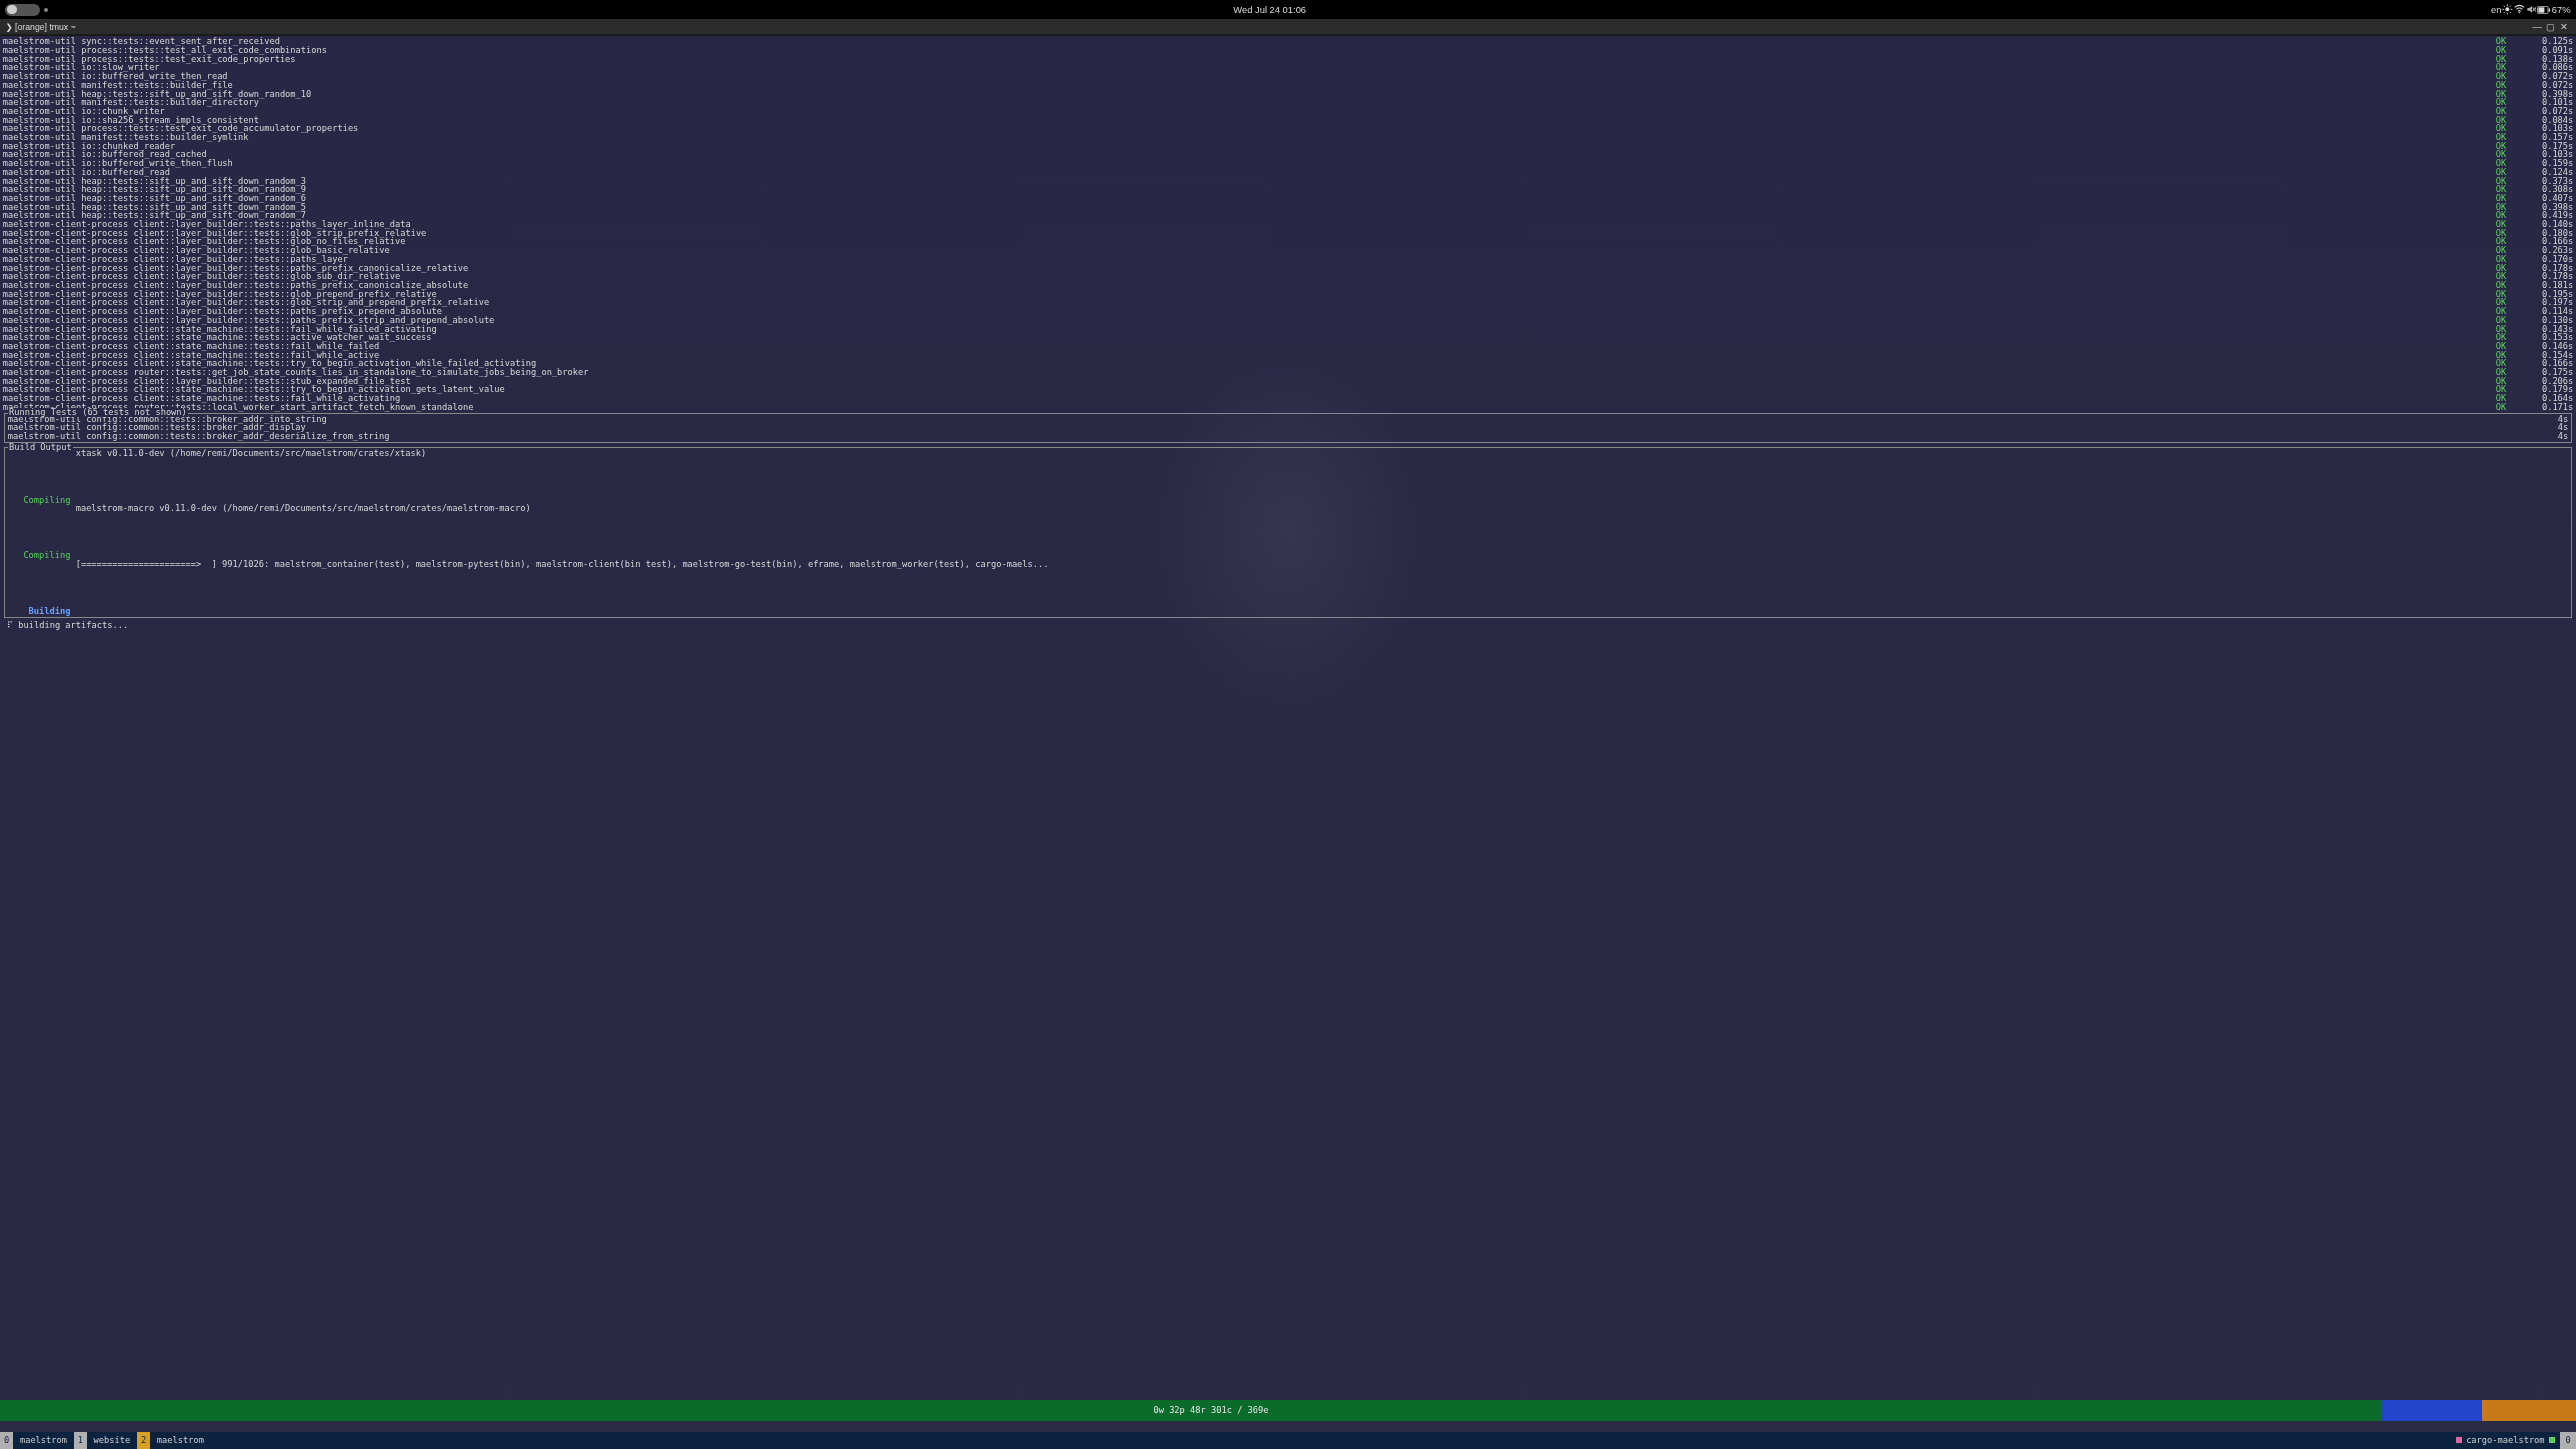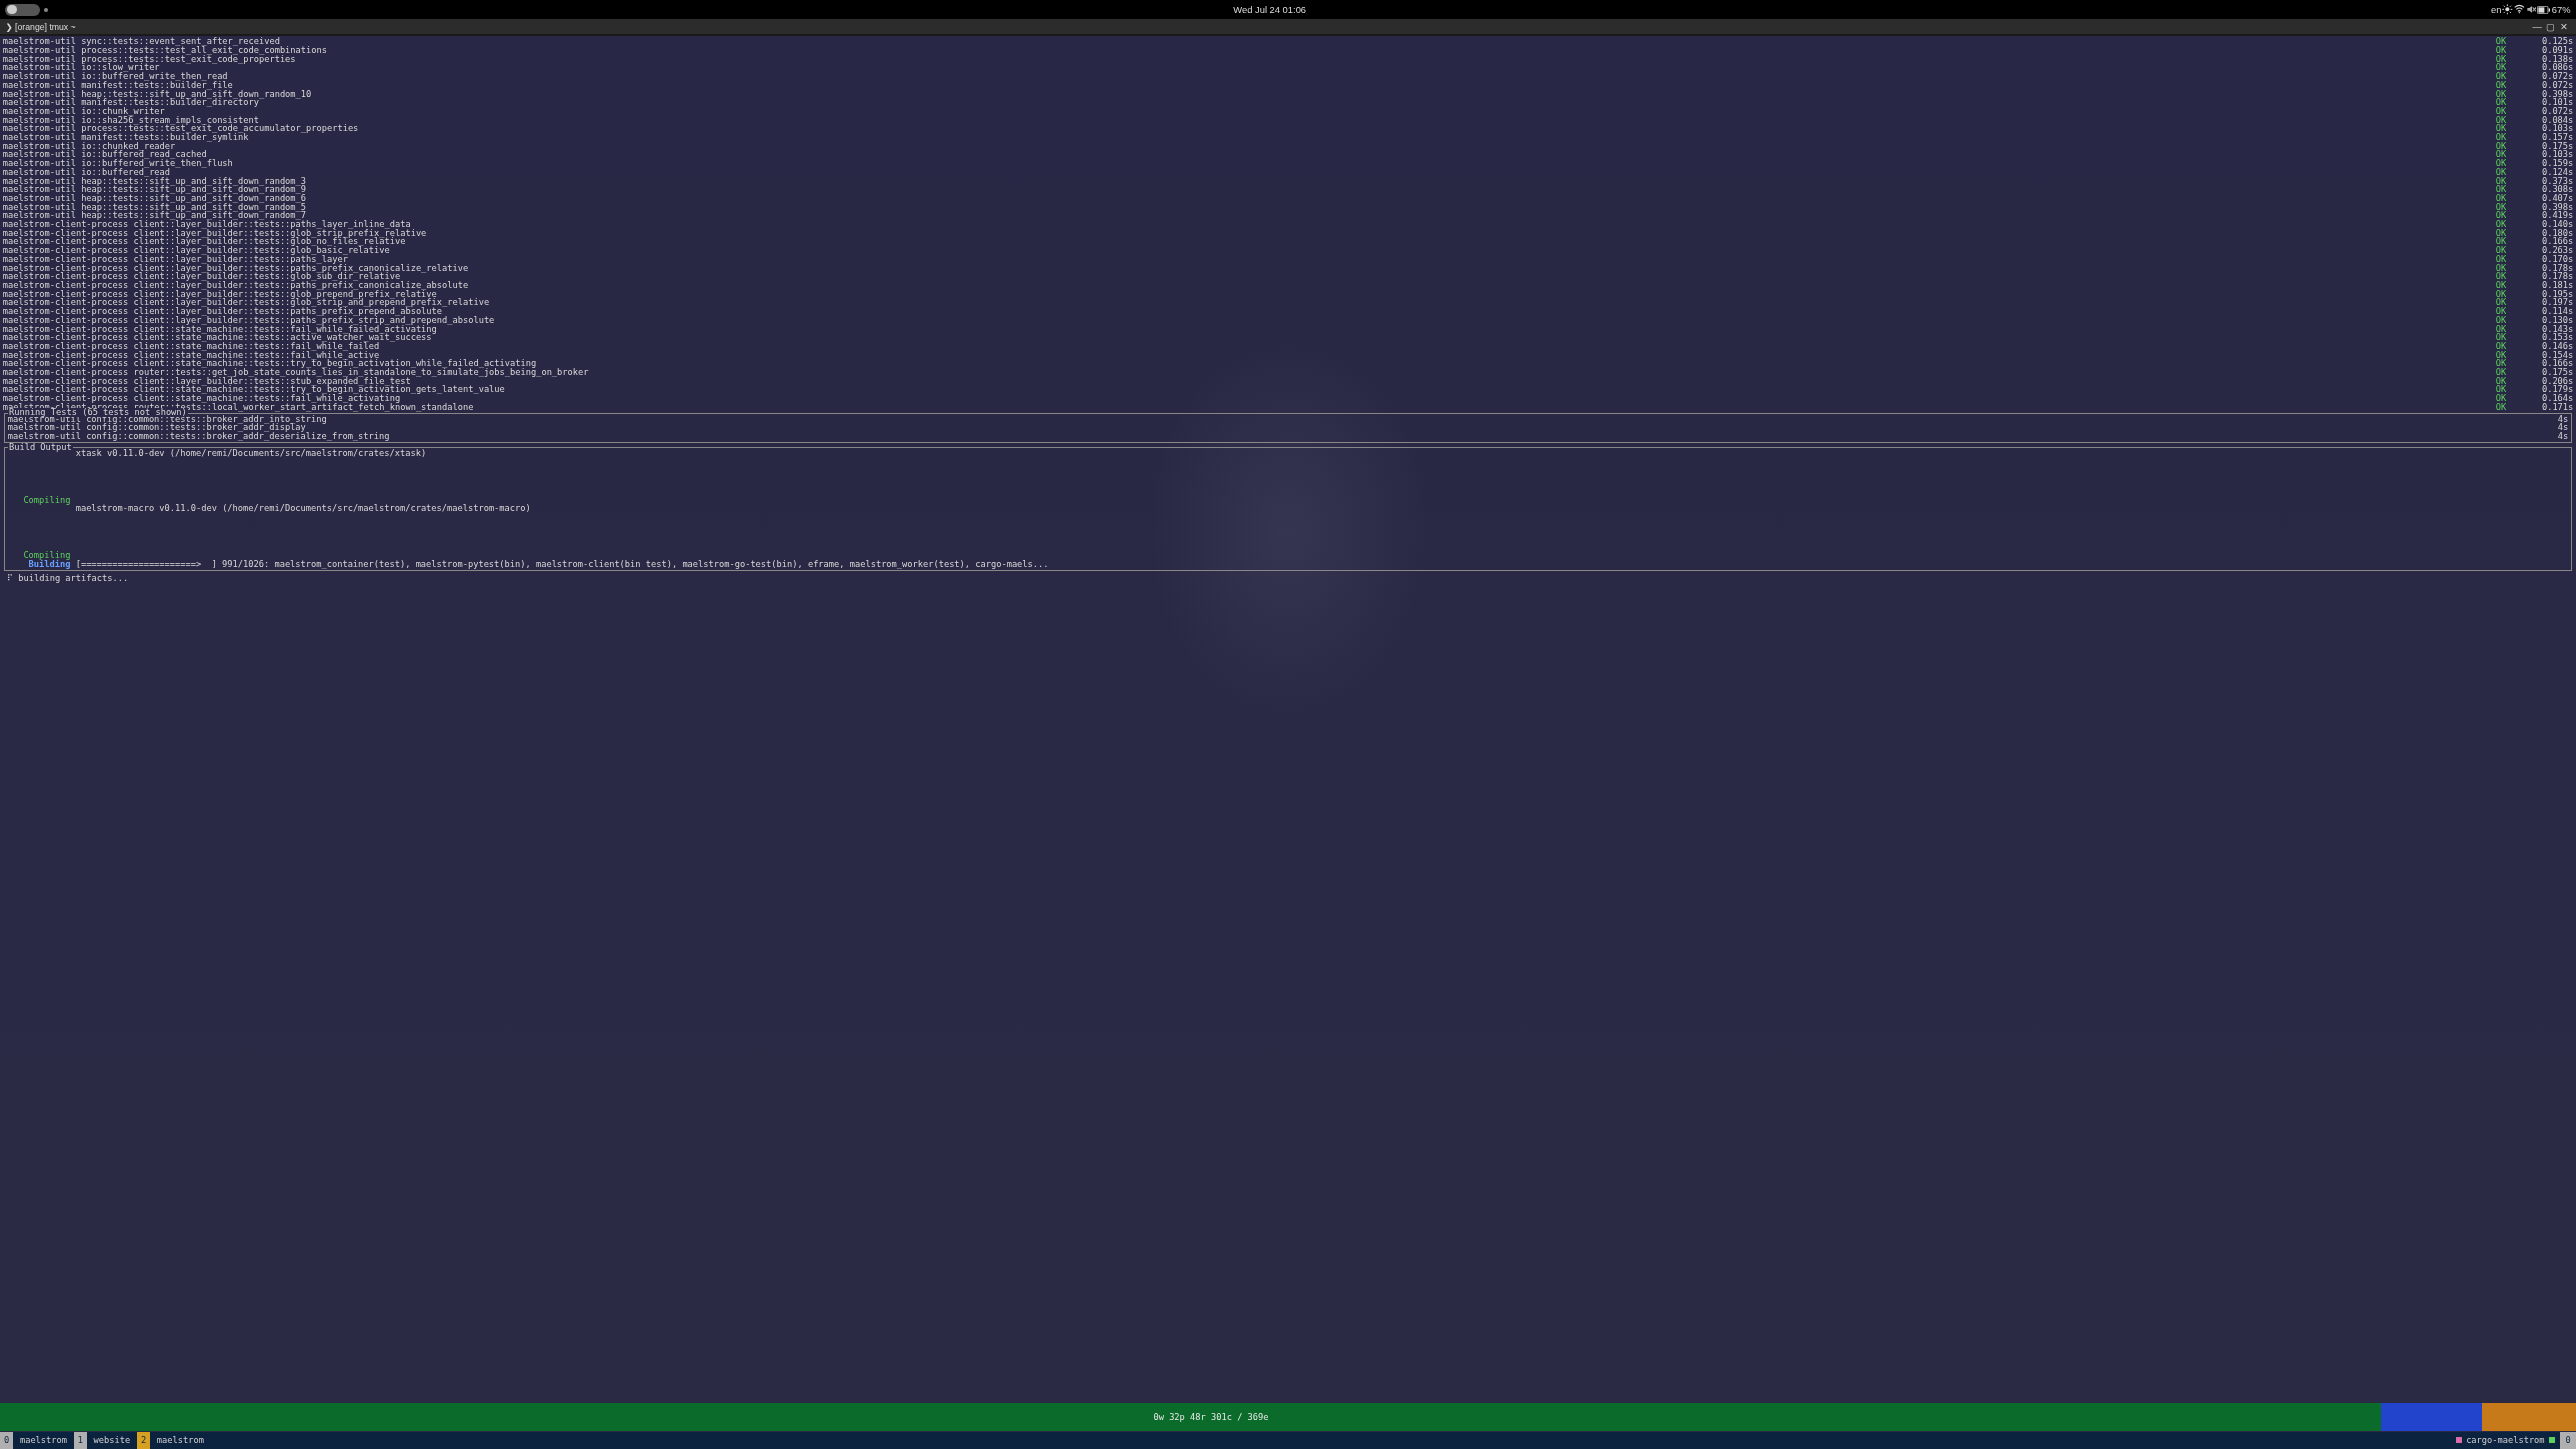--- a/index.html
+++ b/index.html
@@ -27,25 +27,25 @@
 .spacer { flex: 1; }
 .ok { color: #5cd05c; margin-right: 27px; }
 .dur { color: #d8d8d8; min-width: 40px; text-align: right; }
 
 .box-frame { border: 0.7px solid #888; margin: 0 1.3px; position: relative; padding: 0.7px 2.7px 1.3px 2.7px; }
 .box-title { position: absolute; top: -5.4px; left: 2.7px; background: #282846; padding: 0 1.3px; color: #d8d8d8; }
 .running-line { display: flex; white-space: pre; color: #d8d8d8; }
 .running-line .rtime { margin-left: auto; }
 
 .compiling { color: #5cd05c; font-weight: normal; margin-top: 47px; }
-.building-l { color: #6aa0ff; font-weight: bold; }
+.building-l { color: #6aa0ff; font-weight: bold; margin-top: 47px; }
 
 .stat-line { padding: 0 4px; color: #d8d8d8; }
 
-.greenbar { position: absolute; left: 0; right: 0; bottom: 18px; height: 28px; background: #0a6b2a; display: flex; align-items: center; color: #e8e8e8; font-size: 8.7px; padding-left: 41px; }
+.greenbar { position: absolute; left: 0; right: 0; bottom: 28px; height: 21px; background: #0a6b2a; display: flex; align-items: center; color: #e8e8e8; font-size: 8.7px; padding-left: 41px; }
 .greenbar .centertext { flex: 1; text-align: center; }
 .greenbar .blue { width: 101px; height: 100%; background: #2244cc; }
 .greenbar .orange { width: 94px; height: 100%; background: #c77a1a; }
 
 .tmuxbar { position: absolute; left: 0; right: 0; bottom: 0; height: 17.4px; background: #0c2340; color: #d0d0d0; display: flex; align-items: center; font-size: 8.7px; }
 .tmuxbar .tab { display: flex; align-items: center; height: 100%; }
 .tmuxbar .tabnum { background: #b0b0b0; color: #0c2340; padding: 0 4px; height: 100%; display: flex; align-items: center; }
 .tmuxbar .tabnum.active { background: #d8a020; color: #0c2340; }
 .tmuxbar .tablabel { padding: 0 6.7px; }
 .tmuxbar .rspacer { flex: 1; }

